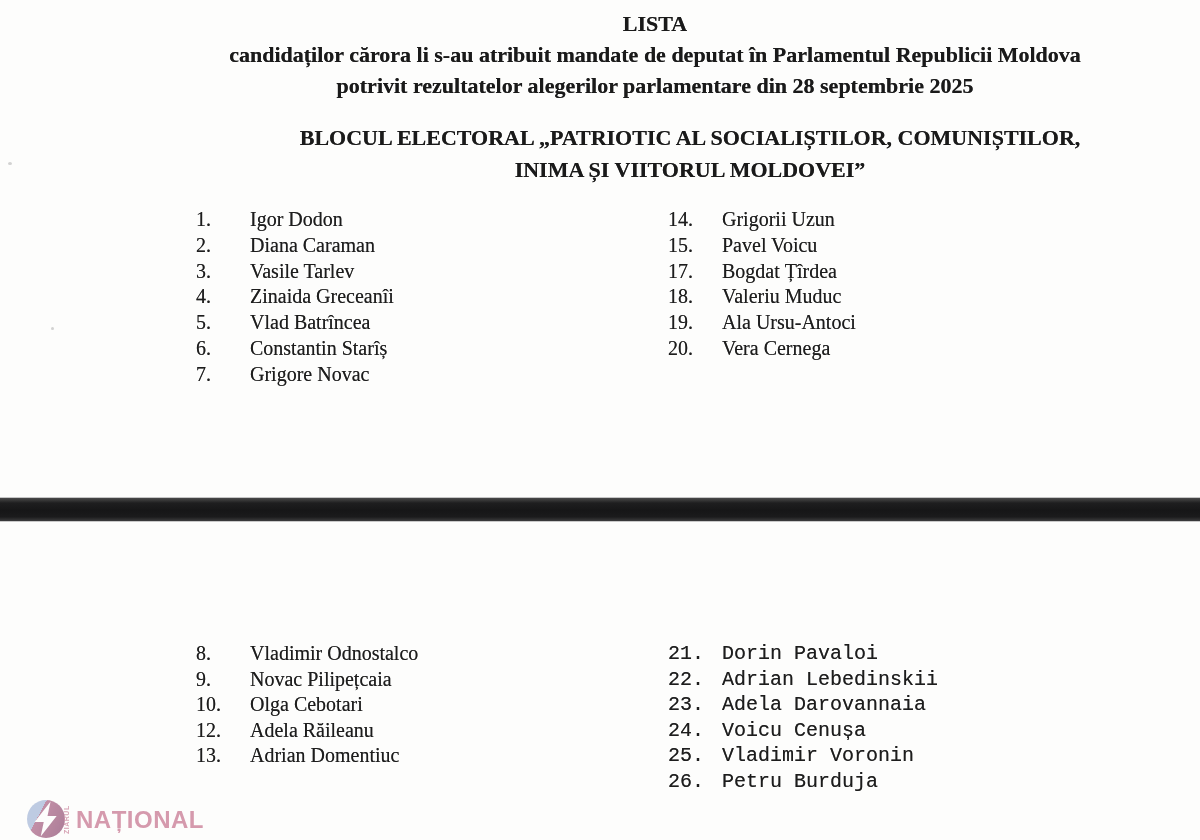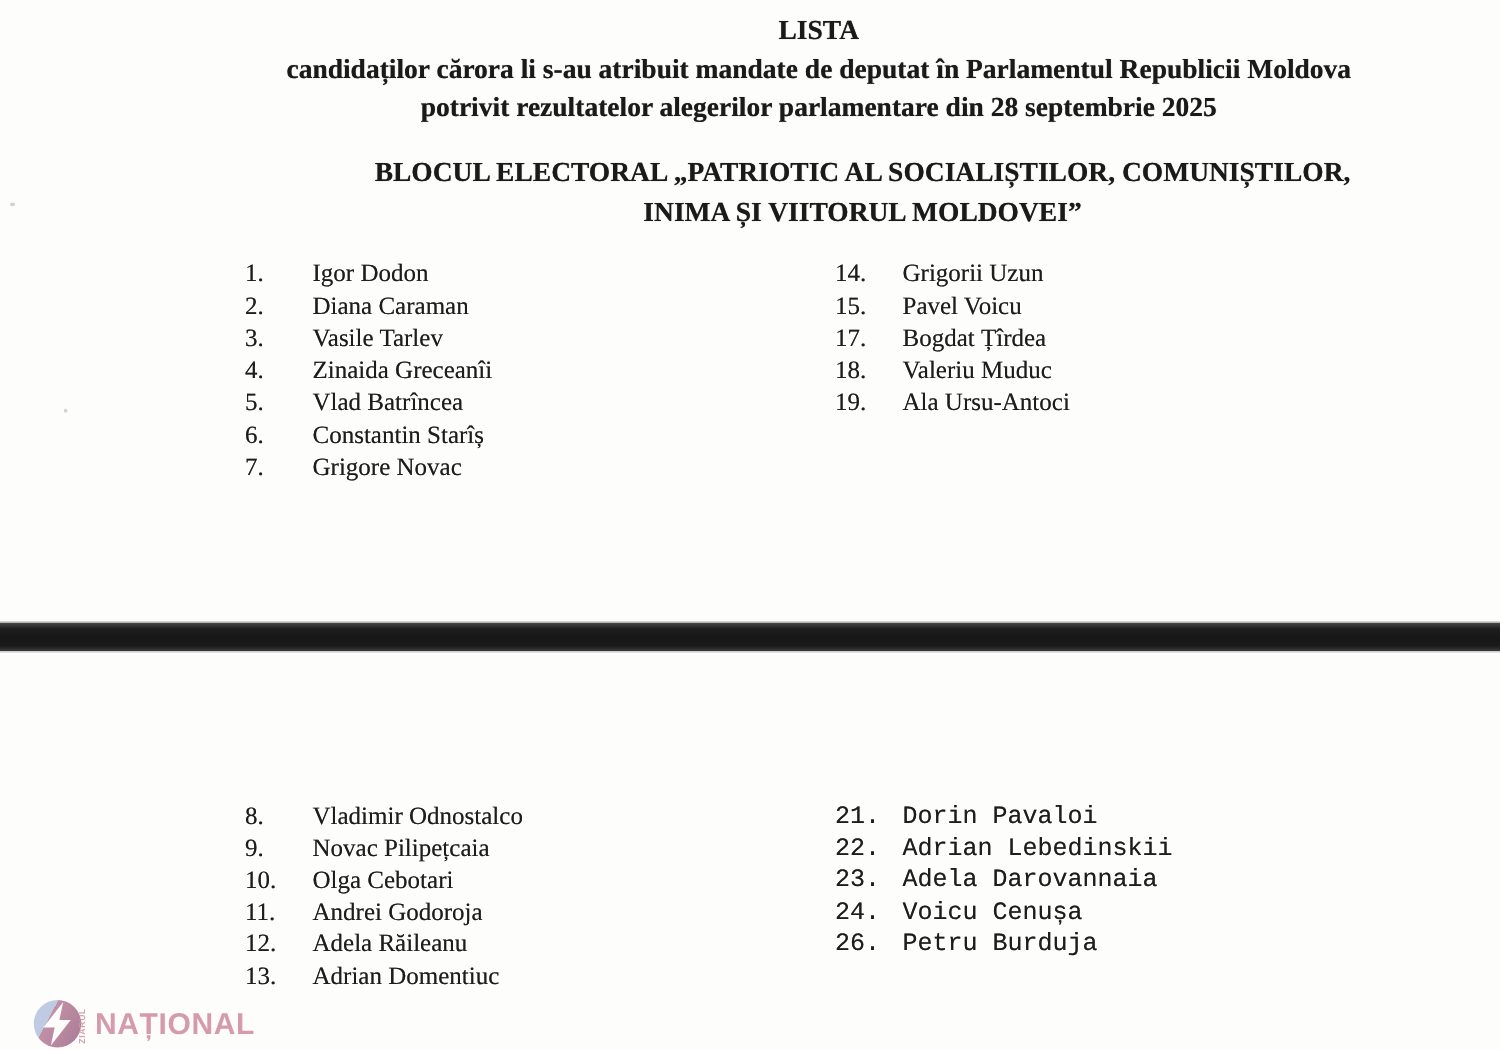--- a/index.html
+++ b/index.html
@@ -32,21 +32,21 @@
   .list-top-right  { left:668px; top:207px; }
   .list-bottom-left{ left:196px; top:641px; }
   .list-bottom-right{ left:668px; top:641px;font-family:Liberation Mono, monospace; }
   
   .separator-bar{
     position:absolute; left:0; top:497px; width:1200px; height:25px;
     background:linear-gradient(180deg,#4a4a4a 0%,#1e1e1f 22%,#161617 55%,#1b1b1c 82%,#3c3c3d 100%);
     border-top:1px solid #c6c6c6; border-bottom:1px solid #c9c9c9;
   }
   
-  .logo{ position:absolute; left:27px; top:798px; width:180px; height:42px; }
+  .logo{ position:absolute; left:27px; top:798px; width:180px; height:42px;text-align:right; }
   .logo-circle{
     position:absolute; left:0; top:2px; width:38px; height:38px; border-radius:50%;
     background:linear-gradient(118deg,#b9c7e0 0%,#b9c7e0 34%,#bd86a0 34%,#a3718e 100%);
     overflow:hidden; opacity:.92;
   }
   .logo-bolt{
     position:absolute; inset:0; background:#fdfdfc;
     clip-path:polygon(62% 4%, 20% 58%, 44% 58%, 36% 96%, 78% 42%, 54% 42%);
   }
   .logo-vertical{
@@ -127,42 +127,42 @@
         <span class="nm">Bogdat Țîrdea</span>
       </div>
     <div class="row">
         <span class="num">18.</span>
         <span class="nm">Valeriu Muduc</span>
       </div>
     <div class="row">
         <span class="num">19.</span>
         <span class="nm">Ala Ursu-Antoci</span>
       </div>
+    <div class="row">
+        <span class="num">20.</span>
+        <span class="nm">Vera Cernega</span>
+      </div>
   </div>
 
   <div class="separator-bar"></div>
 
   <div class="list lower list-bottom-left">
     <div class="row">
         <span class="num">8.</span>
         <span class="nm">Vladimir Odnostalco</span>
       </div>
     <div class="row">
         <span class="num">9.</span>
         <span class="nm">Novac Pilipețcaia</span>
       </div>
     <div class="row">
         <span class="num">10.</span>
         <span class="nm">Olga Cebotari</span>
       </div>
     <div class="row">
-        <span class="num">11.</span>
-        <span class="nm">Andrei Godoroja</span>
-      </div>
-    <div class="row">
         <span class="num">12.</span>
         <span class="nm">Adela Răileanu</span>
       </div>
     <div class="row">
         <span class="num">13.</span>
         <span class="nm">Adrian Domentiuc</span>
       </div>
   </div>
 
   <div class="list lower list-bottom-right">
@@ -174,20 +174,24 @@
         <span class="num">22.</span>
         <span class="nm">Adrian Lebedinskii</span>
       </div>
     <div class="row">
         <span class="num">23.</span>
         <span class="nm">Adela Darovannaia</span>
       </div>
     <div class="row">
         <span class="num">24.</span>
         <span class="nm">Voicu Cenușa</span>
+      </div>
+    <div class="row">
+        <span class="num">25.</span>
+        <span class="nm">Vladimir Voronin</span>
       </div>
     <div class="row">
         <span class="num">26.</span>
         <span class="nm">Petru Burduja</span>
       </div>
   </div>
 
   <div class="logo">
     <div class="logo-circle">
       <div class="logo-bolt"></div>

